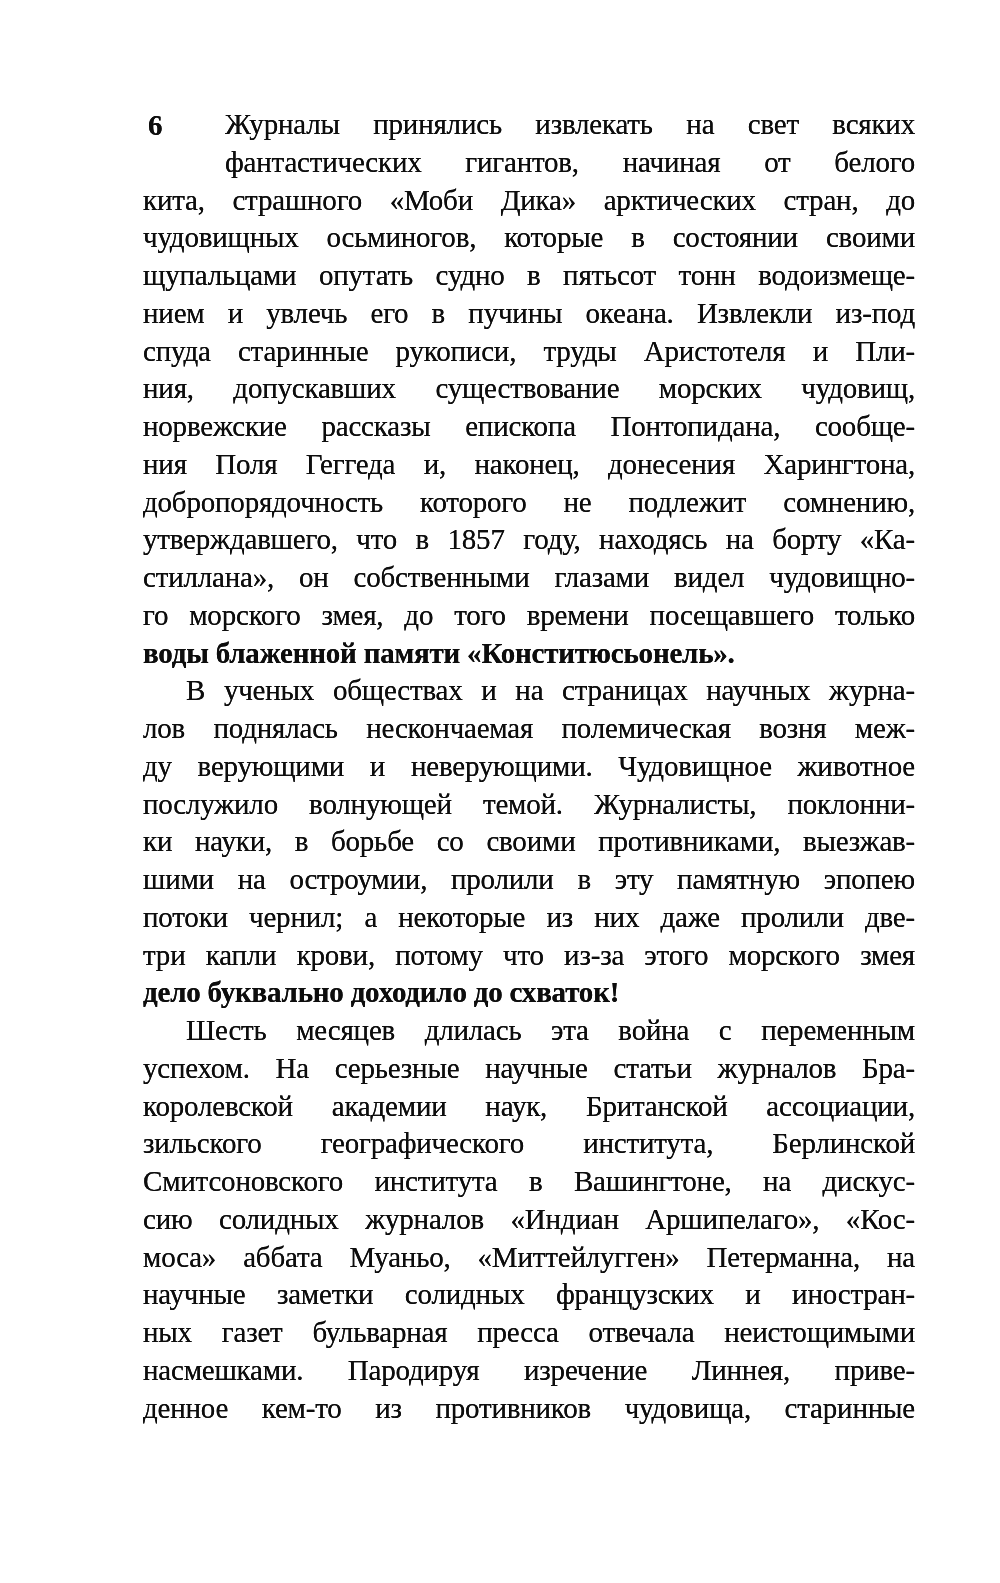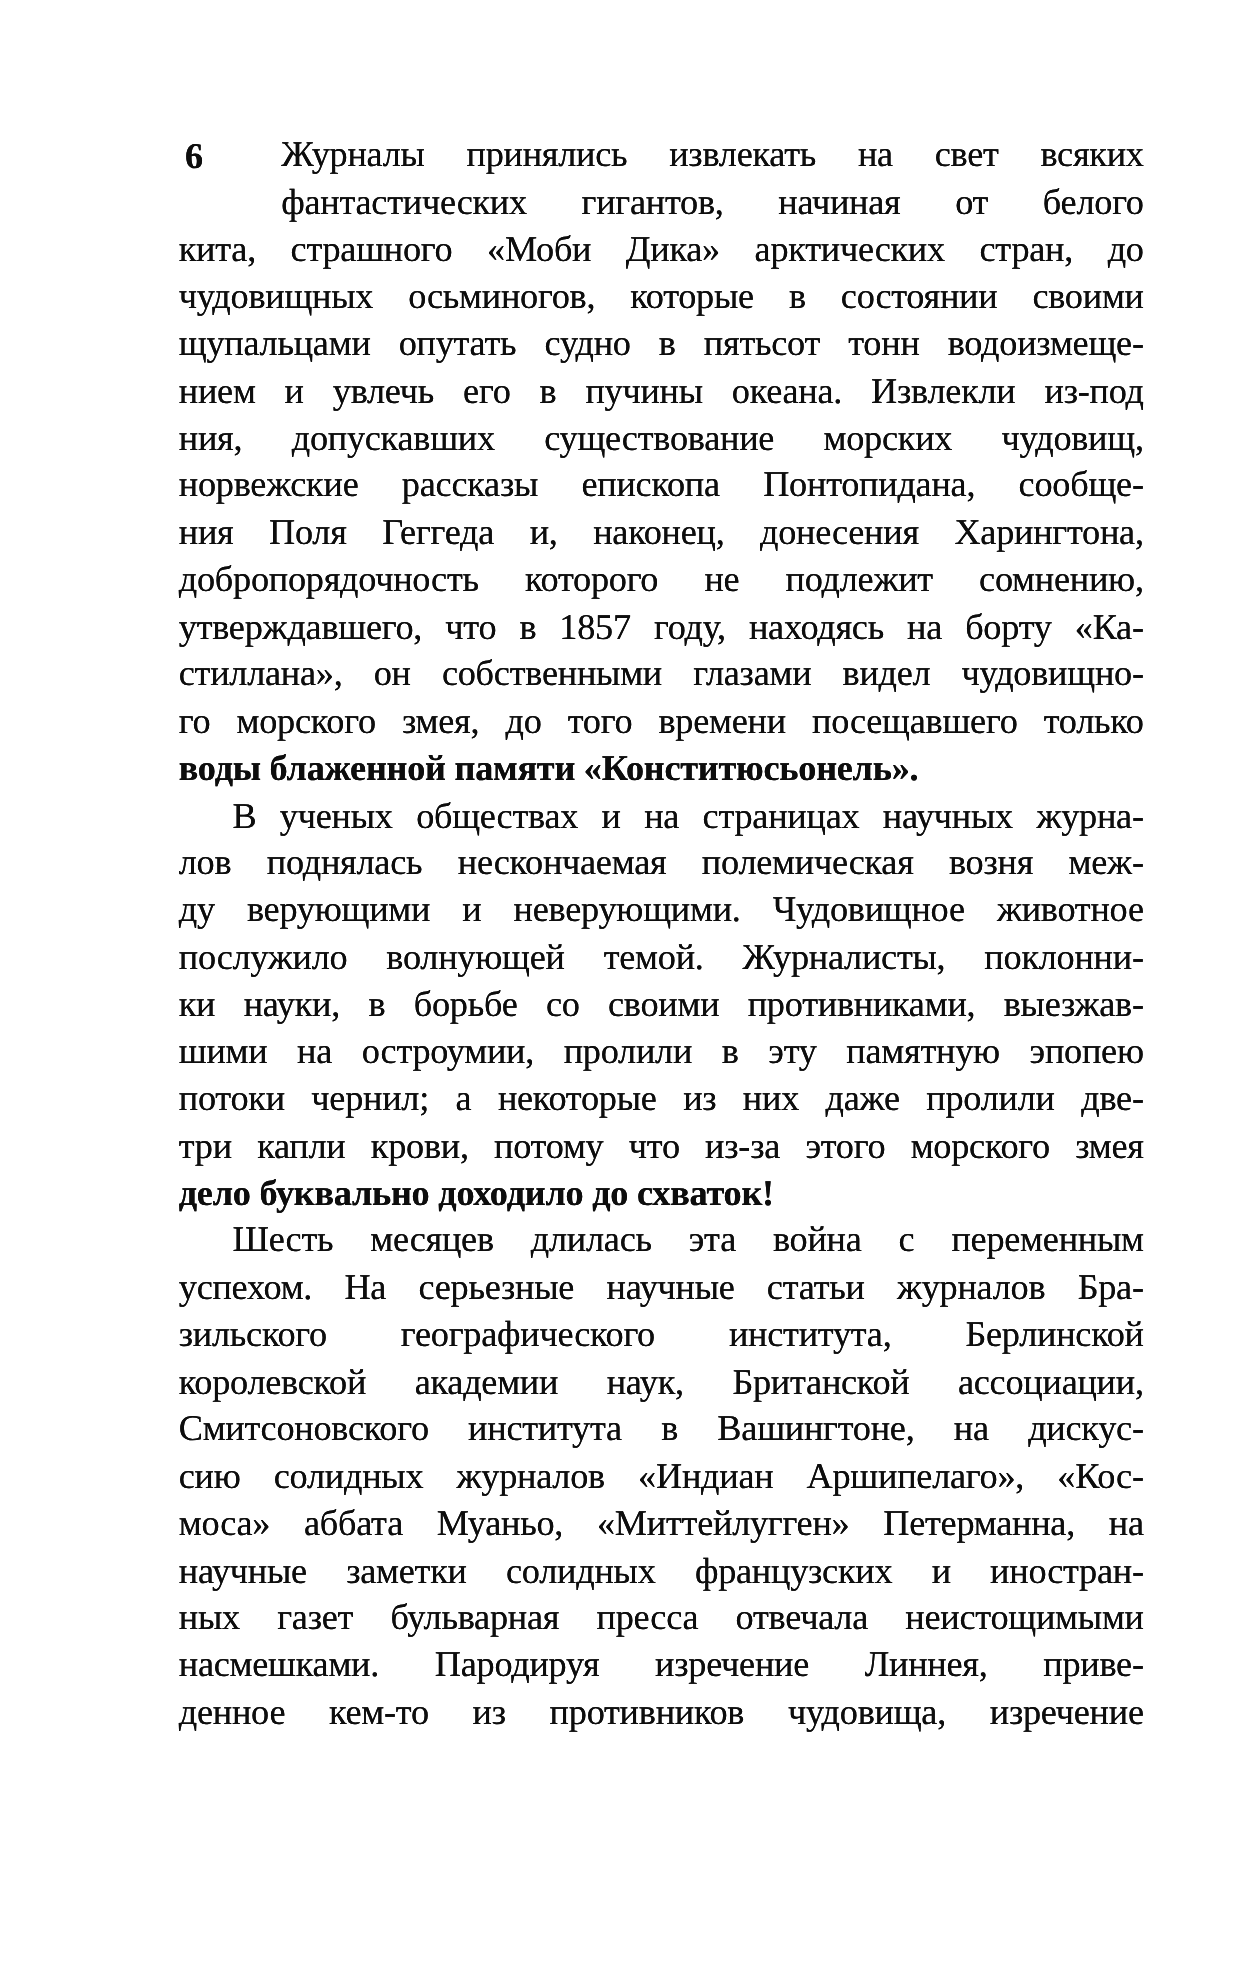--- a/index.html
+++ b/index.html
@@ -60,43 +60,44 @@
 <div class="book-page">
   <div class="text-block">
     <span class="page-number">6</span>
     <div id="lines-container">
         <div class="line justify indent-wrap">Журналы принялись извлекать на свет всяких</div>
         <div class="line justify indent-wrap">фантастических гигантов, начиная от белого</div>
         <div class="line justify">кита, страшного «Моби Дика» арктических стран, до</div>
         <div class="line justify">чудовищных осьминогов, которые в состоянии своими</div>
         <div class="line justify">щупальцами опутать судно в пятьсот тонн водоизмеще-</div>
         <div class="line justify">нием и увлечь его в пучины океана. Извлекли из-под</div>
+        <div class="line justify">спуда старинные рукописи, труды Аристотеля и Пли-</div>
         <div class="line justify">ния, допускавших существование морских чудовищ,</div>
         <div class="line justify">норвежские рассказы епископа Понтопидана, сообще-</div>
         <div class="line justify">ния Поля Геггеда и, наконец, донесения Харингтона,</div>
         <div class="line justify">добропорядочность которого не подлежит сомнению,</div>
         <div class="line justify">утверждавшего, что в 1857 году, находясь на борту «Ка-</div>
         <div class="line justify">стиллана», он собственными глазами видел чудовищно-</div>
         <div class="line justify">го морского змея, до того времени посещавшего только</div>
         <div class="line plain">воды блаженной памяти «Конститюсьонель».</div>
         <div class="line justify indent-para">В ученых обществах и на страницах научных журна-</div>
         <div class="line justify">лов поднялась нескончаемая полемическая возня меж-</div>
         <div class="line justify">ду верующими и неверующими. Чудовищное животное</div>
         <div class="line justify">послужило волнующей темой. Журналисты, поклонни-</div>
         <div class="line justify">ки науки, в борьбе со своими противниками, выезжав-</div>
         <div class="line justify">шими на остроумии, пролили в эту памятную эпопею</div>
         <div class="line justify">потоки чернил; а некоторые из них даже пролили две-</div>
         <div class="line justify">три капли крови, потому что из-за этого морского змея</div>
         <div class="line plain">дело буквально доходило до схваток!</div>
         <div class="line justify indent-para">Шесть месяцев длилась эта война с переменным</div>
         <div class="line justify">успехом. На серьезные научные статьи журналов Бра-</div>
+        <div class="line justify">королевской академии наук, Британской ассоциации,</div>
         <div class="line justify">зильского географического института, Берлинской</div>
-        <div class="line justify">королевской академии наук, Британской ассоциации,</div>
         <div class="line justify">Смитсоновского института в Вашингтоне, на дискус-</div>
         <div class="line justify">сию солидных журналов «Индиан Аршипелаго», «Кос-</div>
         <div class="line justify">моса» аббата Муаньо, «Миттейлугген» Петерманна, на</div>
         <div class="line justify">научные заметки солидных французских и иностран-</div>
         <div class="line justify">ных газет бульварная пресса отвечала неистощимыми</div>
         <div class="line justify">насмешками. Пародируя изречение Линнея, приве-</div>
-        <div class="line justify">денное кем-то из противников чудовища, изречение</div>
+        <div class="line justify">денное кем-то из противников чудовища, старинные</div>
       </div>
   </div>
 </div>
 
 </body></html>

